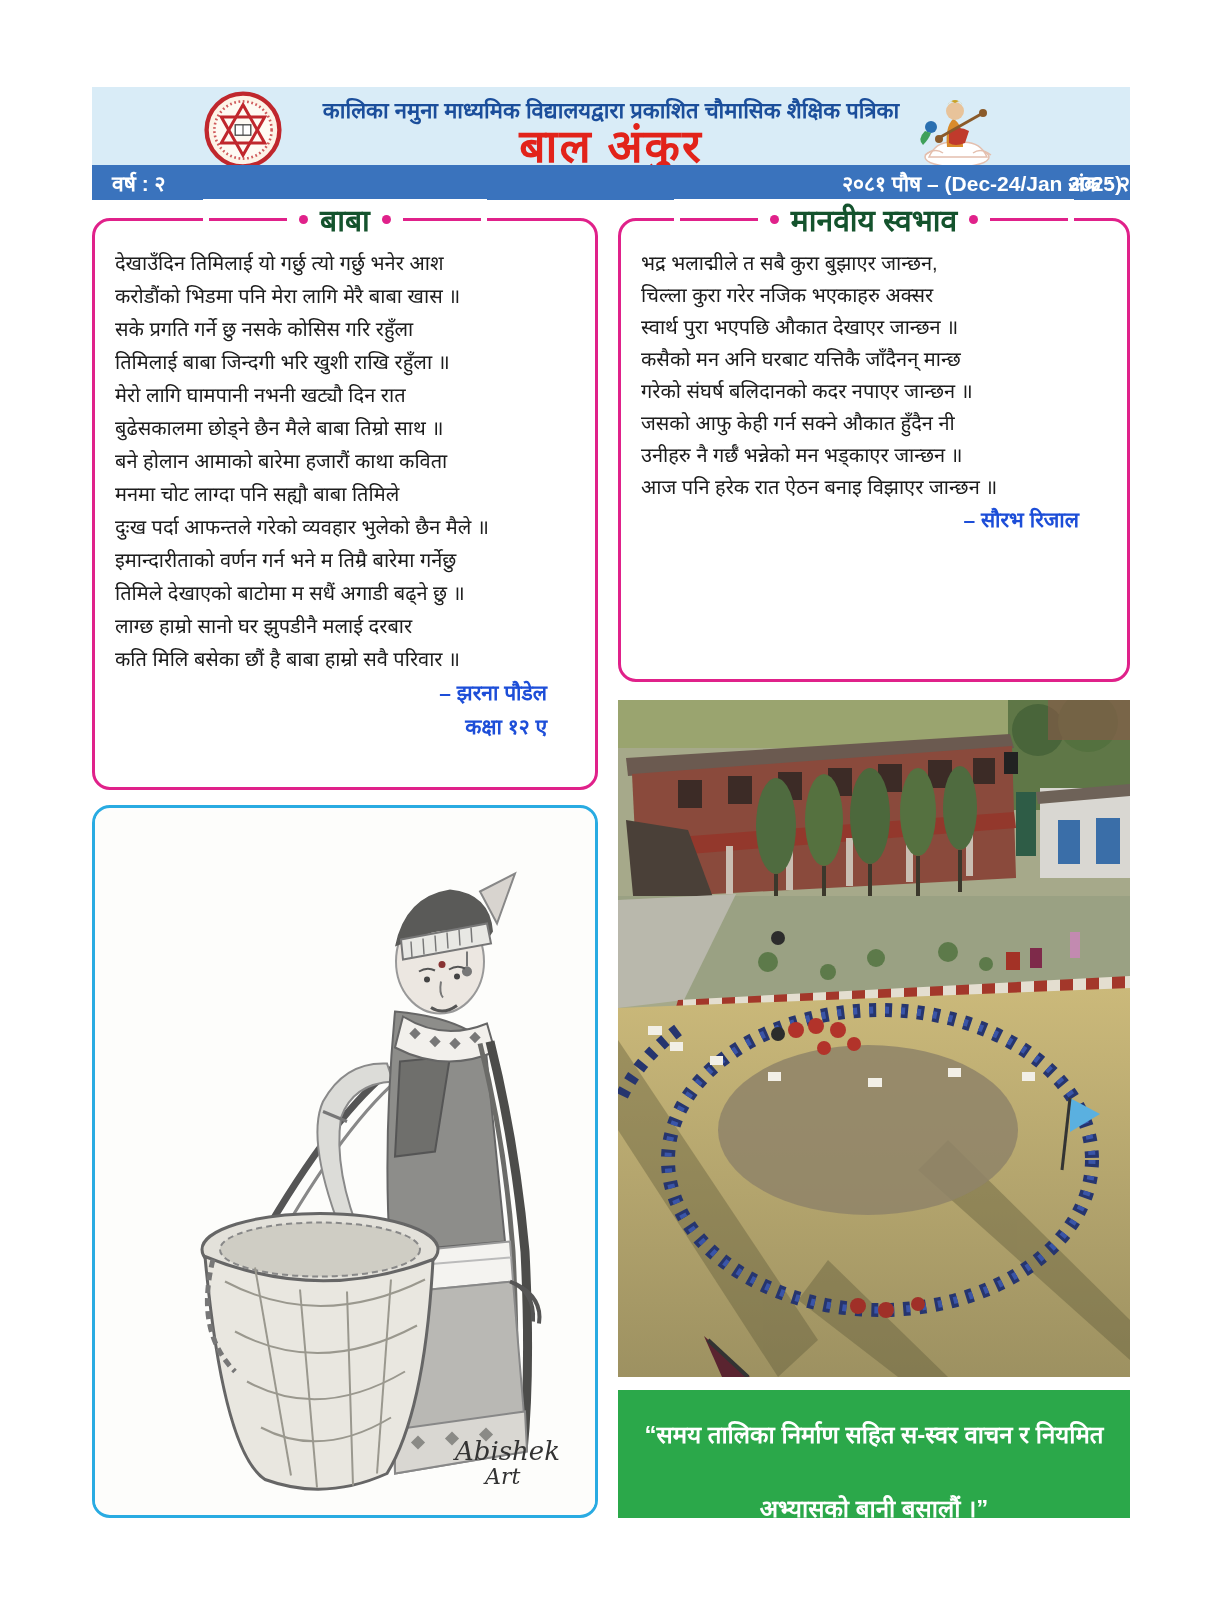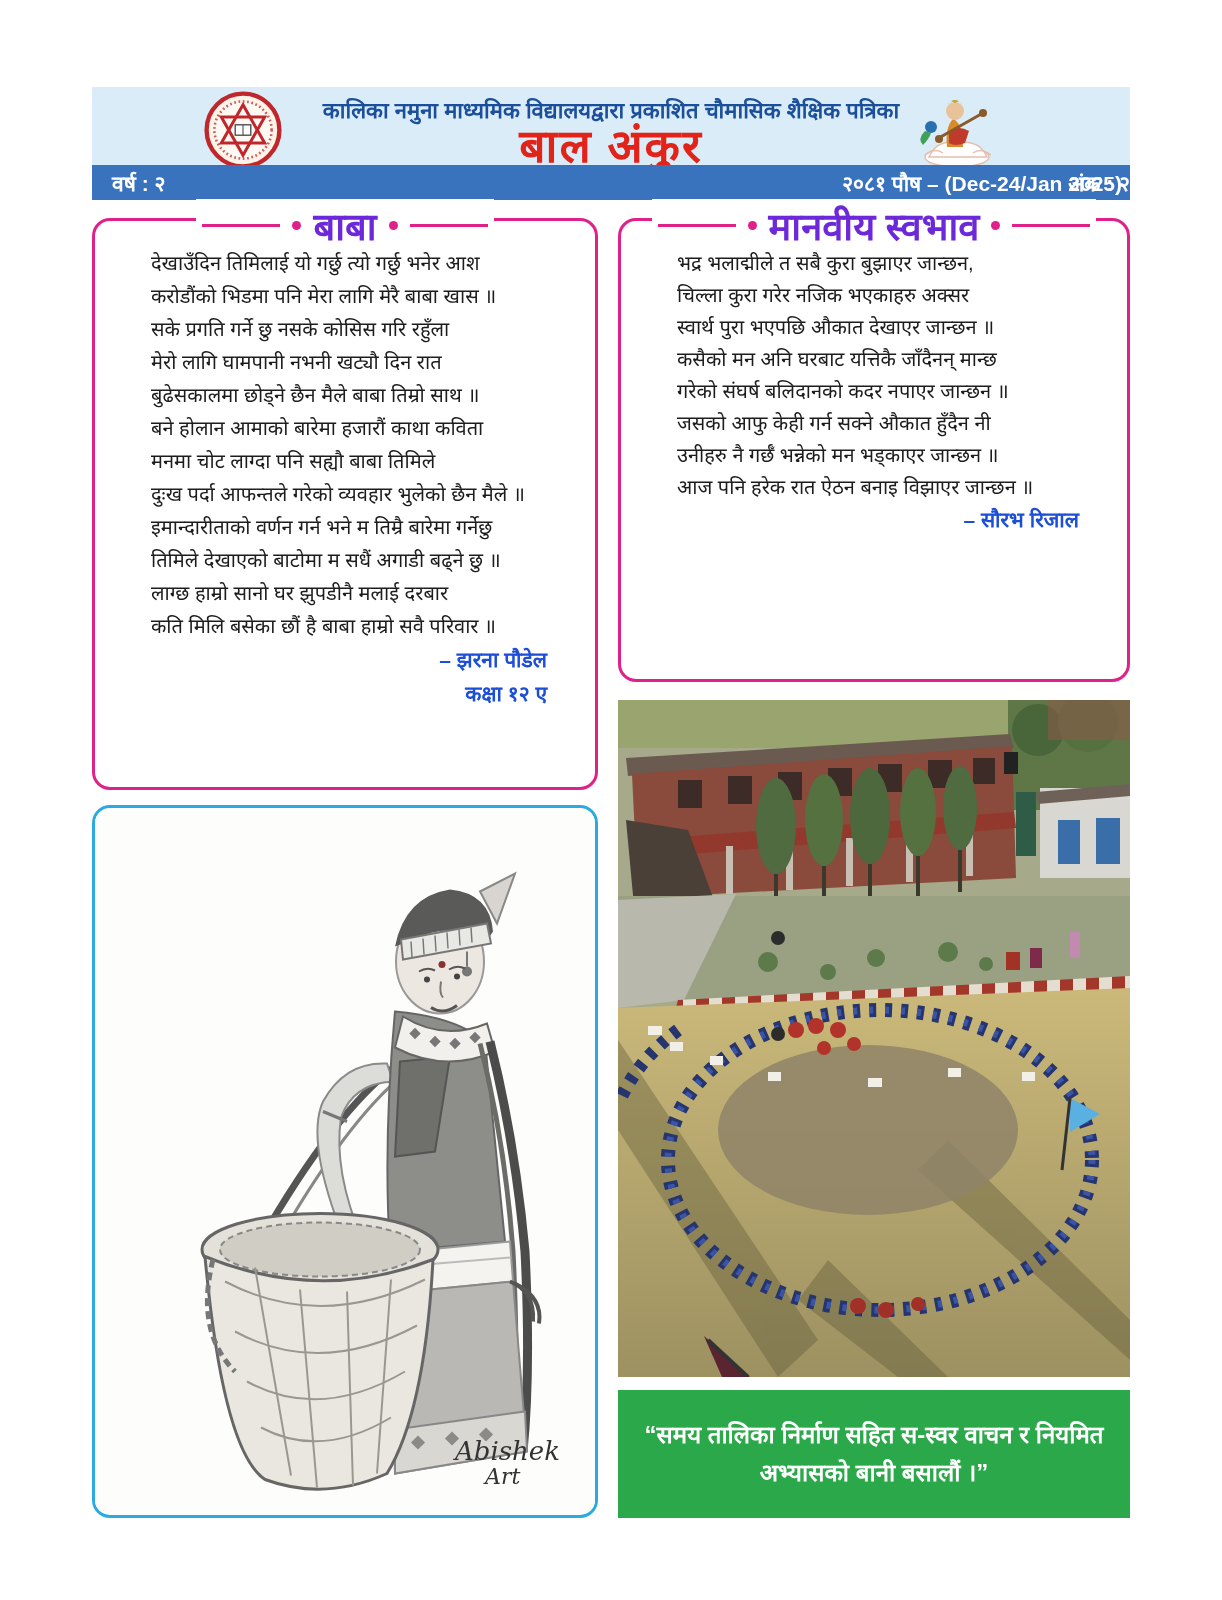--- a/index.html
+++ b/index.html
@@ -23,41 +23,41 @@
 
   
   .poem-box { position:absolute; border:3px solid #e0218a; border-radius:18px; background:#fff; }
   .poem-box-left  { left:92px;  top:218px; width:506px; height:572px; }
   .poem-box-right { left:618px; top:218px; width:512px; height:464px; }
   .poem-title-row { position:absolute; top:-22px; left:0; width:100%;
     display:flex; align-items:center; justify-content:center; }
   .poem-title-inner { display:flex; align-items:center; gap:12px; background:#fff; padding:0 6px; }
   .tline { width:78px; height:3px; background:#e0218a; }
   .tdot { width:9px; height:9px; border-radius:50%; background:#e0218a; }
-  .poem-title { color:#6d28d9; font-weight:bold; font-size:38px; white-space:nowrap; }
-  .poem-body { padding:26px 10px 0 20px;margin-left:36px; }
+  .poem-title { color:#14532d; font-weight:bold; font-size:30px; white-space:nowrap; }
+  .poem-body { padding:26px 10px 0 20px; }
   .poem-line { font-size:20px; line-height:33px; color:#1c1c1c; white-space:nowrap; overflow:hidden; }
   .poem-box-right .poem-line { line-height:32px; }
   .poem-author, .poem-grade { text-align:right; padding-right:38px; color:#1d4ed8;
     font-weight:bold; font-size:21px; line-height:34px; }
 
   
   .drawing-box { position:absolute; left:92px; top:805px; width:506px; height:713px;
     border:3px solid #29abe2; border-radius:18px; background:#fdfdfc; overflow:hidden; }
   .drawing-box svg { display:block; width:100%; height:100%; }
 
   
   .photo-box { position:absolute; left:618px; top:700px; width:512px; height:677px; overflow:hidden; }
   .photo-box svg { display:block; width:100%; height:100%; }
 
   
   .quote-box { position:absolute; left:618px; top:1390px; width:512px; height:128px;
     background:#2ba84a; color:#ffffff; text-align:center;
     display:flex; flex-direction:column; justify-content:center; gap:4px; }
-  .quote-line { font-weight:bold; font-size:24px; line-height:34px; }
+  .quote-line { font-weight:bold; font-size:24px; line-height:34px;margin-top:36px; }
 </style>
 </head>
 <body>
 
 <div class="page">
 
   <div class="header">
     <div class="header-top">
       <div class="logo-wrap">
         <svg viewBox="0 0 90 90">
@@ -102,20 +102,21 @@
         <span class="tdot"></span>
         <span class="poem-title">बाबा</span>
         <span class="tdot"></span>
         <span class="tline"></span>
       </div>
     </div>
     <div class="poem-body">
       <div class="poem-line">देखाउँदिन तिमिलाई यो गर्छु त्यो गर्छु भनेर आश</div>
       <div class="poem-line">करोडौंको भिडमा पनि मेरा लागि मेरै बाबा खास ॥</div>
       <div class="poem-line">सके प्रगति गर्ने छु नसके कोसिस गरि रहुँला</div>
+      <div class="poem-line">तिमिलाई बाबा जिन्दगी भरि खुशी राखि रहुँला ॥</div>
       <div class="poem-line">मेरो लागि घामपानी नभनी खट्यौ दिन रात</div>
       <div class="poem-line">बुढेसकालमा छोड्ने छैन मैले बाबा तिम्रो साथ ॥</div>
       <div class="poem-line">बने होलान आमाको बारेमा हजारौं काथा कविता</div>
       <div class="poem-line">मनमा चोट लाग्दा पनि सह्यौ बाबा तिमिले</div>
       <div class="poem-line">दुःख पर्दा आफन्तले गरेको व्यवहार भुलेको छैन मैले ॥</div>
       <div class="poem-line">इमान्दारीताको वर्णन गर्न भने म तिम्रै बारेमा गर्नेछु</div>
       <div class="poem-line">तिमिले देखाएको बाटोमा म सधैं अगाडी बढ्ने छु ॥</div>
       <div class="poem-line">लाग्छ हाम्रो सानो घर झुपडीनै मलाई दरबार</div>
       <div class="poem-line">कति मिलि बसेका छौं है बाबा हाम्रो सवै परिवार ॥</div>
       <div class="poem-author">– झरना पौडेल</div>

